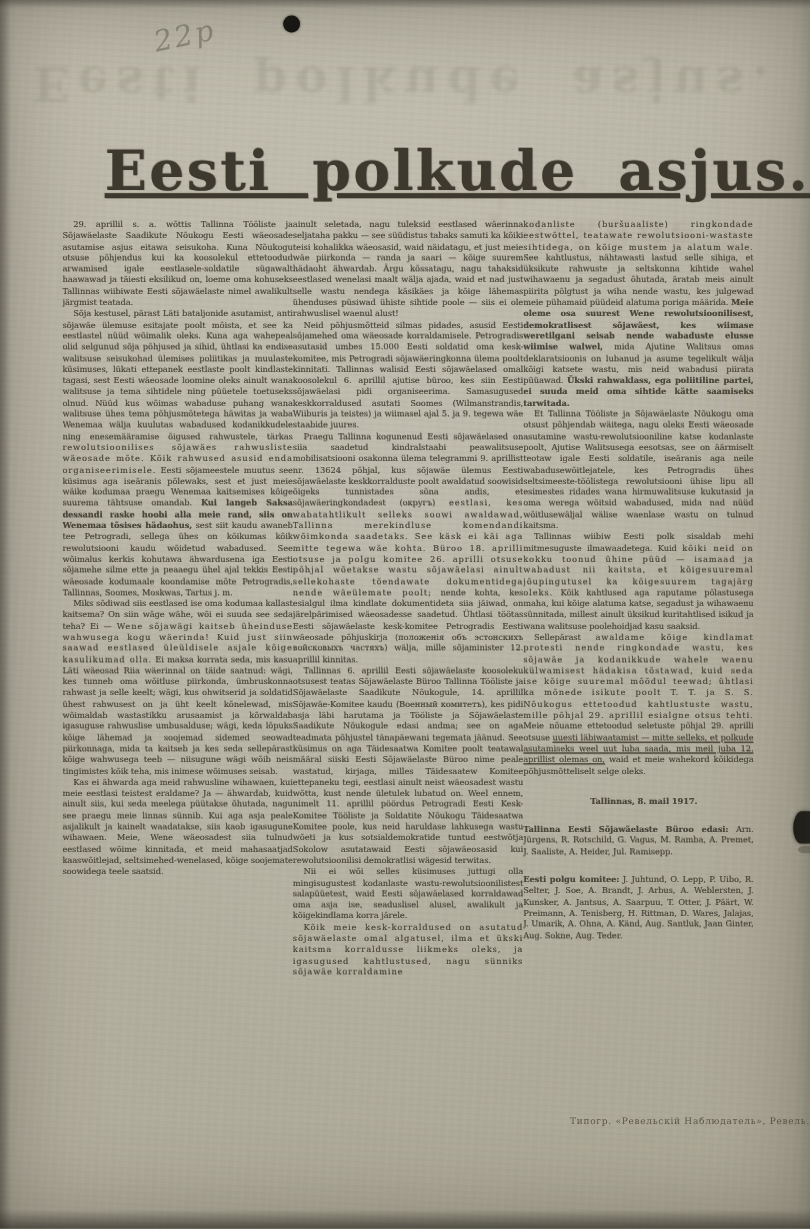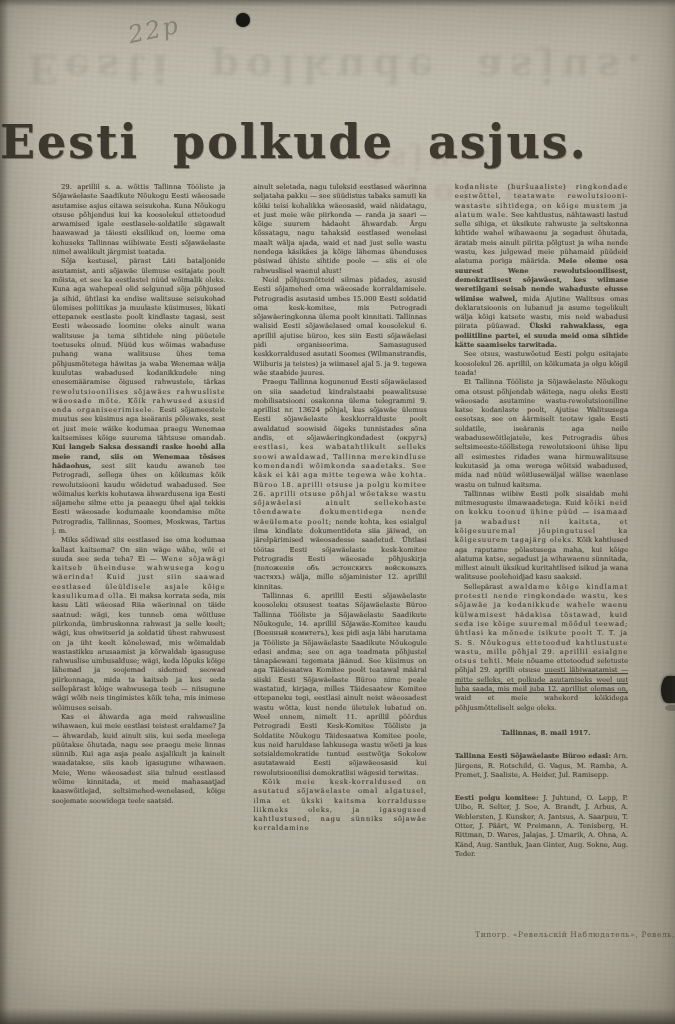--- a/index.html
+++ b/index.html
@@ -26,26 +26,26 @@
   .pencil-note{position:absolute;left:128px;top:16px;font-size:24px;font-style:italic;
     color:#8d8a7d;transform:rotate(-12deg);letter-spacing:2px;}
 
   .ghost-top{position:absolute;top:46px;left:0;width:100%;text-align:center;
     font-weight:bold;font-size:40px;letter-spacing:7px;word-spacing:16px;
     color:rgba(85,80,64,0.12);transform:scaleY(-1);filter:blur(1.5px);pointer-events:none;}
   .ghost-low{position:absolute;top:142px;left:220px;width:420px;text-align:center;
     font-weight:bold;font-size:30px;letter-spacing:6px;
     color:rgba(85,80,64,0.08);transform:scaleY(-1);filter:blur(1.6px);pointer-events:none;}
 
-  .headline{position:absolute;top:84px;left:0;width:100%;text-align:left;
+  .headline{position:absolute;top:84px;left:0;width:100%;text-align:right;
     font-weight:bold;font-size:46px;letter-spacing:2px;word-spacing:16px;
-    color:#3d392e;text-shadow:0.6px 0.6px 0.8px rgba(46,42,32,0.45), -0.3px -0.3px 0.5px rgba(46,42,32,0.25);}
+    color:#3d392e;text-shadow:0.6px 0.6px 0.8px rgba(46,42,32,0.45), -0.3px -0.3px 0.5px rgba(46,42,32,0.25);text-decoration:underline;}
 
   .columns{position:absolute;left:52px;top:183px;width:576px;height:760px;
-    display:flex;gap:28px;}
+    display:flex;gap:0;}
   .col{flex:1 1 0;height:100%;overflow:hidden;}
   .col p{margin:0;font-size:6.8px;line-height:9.3px;text-align:justify;
     color:#4a463a;text-shadow:0.25px 0.25px 0.35px rgba(42,39,30,0.45);}
   .col p.indent{text-indent:9px;}
   .col p .em{letter-spacing:0.8px;}
   .col p .bold{font-weight:bold;}
   .col p .underline{text-decoration:underline;}
   .col p.dateline{margin:16px 0 12px;text-indent:9px;font-weight:bold;text-align:center;}
   .col p.sig{margin:14px 0 0;}
 
@@ -76,25 +76,25 @@
         <p class="indent"><span>29. aprillil s. a. wõttis Tallinna Tööliste ja Sõjawäelaste Saadikute Nõukogu Eesti wäeosade asutamise asjus eitawa seisukoha. Kuna Nõukogu otsuse põhjendus kui ka koosolekul ettetoodud arwamised igale eestlasele-soldatile sügawalt haawawad ja täiesti eksilikud on, loeme oma kohuseks Tallinnas wiibiwate Eesti sõjawäelaste nimel awalikult järgmist teatada.</span></p>
         <p class="indent"><span>Sõja kestusel, pärast Läti bataljonide asutamist, anti sõjawäe ülemuse esitajate poolt mõista, et see ka eestlastel nüüd wõimalik oleks. Kuna aga wahepeal olid selgunud sõja põhjused ja sihid, ühtlasi ka endise walitsuse seisukohad ülemises poliitikas ja muulaste küsimuses, lükati ettepanek eestlaste poolt kindlaste tagasi, sest Eesti wäeosade loomine oleks ainult wana walitsuse ja tema sihtidele ning püüetele toetuseks olnud. Nüüd kus wõimas wabaduse puhang wana walitsuse ühes tema põhjusmõtetega häwitas ja waba Wenemaa wälja kuulutas wabadused kodanikkudele ning enesemääramise õigused rahwustele, tärkas </span><span class="em">rewolutsioonilises sõjawäes rahwusliste wäeosade mõte. Kõik rahwused asusid enda organiseerimisele.</span><span> Eesti sõjameestele muutus see küsimus aga iseäranis põlewaks, sest et just meie wäike kodumaa praegu Wenemaa kaitsemises kõige suurema tähtsuse omandab. </span><span class="bold">Kui langeb Saksa dessandi raske hoobi alla meie rand, siis on Wenemaa tõsises hädaohus,</span><span> sest siit kaudu awaneb tee Petrogradi, sellega ühes on kõikumas kõik rewolutsiooni kaudu wõidetud wabadused. See wõimalus kerkis kohutawa ähwardusena iga Eesti sõjamehe silme ette ja peaaegu ühel ajal tekkis Eesti wäeosade kodumaale koondamise mõte Petrogradis, Tallinnas, Soomes, Moskwas, Tartus j. m.</span></p>
         <p class="indent"><span>Miks sõdiwad siis eestlased ise oma kodumaa kallast kaitsema? On siin wäge wähe, wõi ei suuda see seda teha? Ei — </span><span class="em">Wene sõjawägi kaitseb üheinduse wahwusega kogu wäerinda! Kuid just siin saawad eestlased üleüldisele asjale kõige kasulikumad olla.</span><span> Ei maksa korrata seda, mis kasu Läti wäeosad Riia wäerinnal on täide saatnud: wägi, kes tunneb oma wõitluse piirkonda, ümbruskonna rahwast ja selle keelt; wägi, kus ohwitserid ja soldatid ühest rahwusest on ja üht keelt kõnelewad, mis wõimaldab wastastikku arusaamist ja kõrwaldab igasuguse rahwuslise umbusalduse; wägi, keda lõpuks kõige lähemad ja soojemad sidemed seowad piirkonnaga, mida ta kaitseb ja kes seda sellepärast kõige wahwusega teeb — niisugune wägi wõib neis tingimistes kõik teha, mis inimese wõimuses seisab.</span></p>
         <p class="indent"><span>Kas ei ähwarda aga meid rahwusline wihawaen, kui meie eestlasi teistest eraldame? Ja — ähwardab, kuid ainult siis, kui seda meelega püütakse õhutada, nagu see praegu meie linnas sünnib. Kui aga asja peale asjalikult ja kainelt waadatakse, siis kaob igasugune wihawaen. Meie, Wene wäeosadest siia tulnud eestlased wõime kinnitada, et meid mahasaatjad kaaswõitlejad, seltsimehed-wenelased, kõige soojemate soowidega teele saatsid.</span></p>
       </div>
     <div class="col">
         <p class=""><span>ainult seletada, nagu tuleksid eestlased wäerinna seljataha pakku — see süüdistus tabaks samuti ka kõiki teisi kohalikka wäeosasid, waid näidatagu, et just meie wäe piirkonda — randa ja saari — kõige suurem hädaoht ähwardab. Ärgu kõssatagu, nagu tahaksid eestlased wenelasi maalt wälja ajada, waid et nad just selle wastu nendega käsikäes ja kõige lähemas ühenduses püsiwad ühiste sihtide poole — siis ei ole rahwuslisel waenul alust!</span></p>
         <p class="indent"><span>Neid põhjusmõtteid silmas pidades, asusid Eesti sõjamehed oma wäeosade korraldamisele. Petrogradis asutasid umbes 15.000 Eesti soldatid oma kesk-komitee, mis Petrogradi sõjawäeringkonna ülema poolt kinnitati. Tallinnas walisid Eesti sõjawäelased omal koosolekul 6. aprillil ajutise büroo, kes siin Eesti sõjawäelasi pidi organiseerima. Samasugused keskkorraldused asutati Soomes (Wilmanstrandis, Wiiburis ja teistes) ja wiimasel ajal 5. ja 9. tegewa wäe staabide juures.</span></p>
         <p class="indent"><span>Praegu Tallinna kogunenud Eesti sõjawäelased on siia saadetud kindralstaabi peawalitsuse mobilisatsiooni osakonna ülema telegrammi 9. aprillist nr. 13624 põhjal, kus sõjawäe ülemus Eesti sõjawäelaste keskkorralduste poolt awaldatud soowisid õigeks tunnistades sõna andis, et sõjawäeringkondadest (округъ) </span><span class="em">eestlasi, kes wabatahtlikult selleks soowi awaldawad, Tallinna merekindluse komendandi wõimkonda saadetaks. See käsk ei käi aga mitte tegewa wäe kohta. Büroo 18. aprilli otsuse ja polgu komitee 26. aprilli otsuse põhjal wõetakse wastu sõjawäelasi ainult sellekohaste tõendawate dokumentidega nende wäeülemate poolt;</span><span> nende kohta, kes esialgul ilma kindlate dokumentideta siia jäiwad, on järelpärimised wäeosadesse saadetud. Ühtlasi töötas Eesti sõjawäelaste kesk-komitee Petrogradis Eesti wäeosade põhjuskirja (положенія объ эстонскихъ войсковыхъ частяхъ) wälja, mille sõjaminister 12. aprillil kinnitas.</span></p>
         <p class="indent"><span>Tallinnas 6. aprillil Eesti sõjawäelaste koosoleku otsusest teatas Sõjawäelaste Büroo Tallinna Tööliste ja Sõjawäelaste Saadikute Nõukogule, 14. aprillil Sõjawäe-Komitee kaudu (Военный комитетъ), kes pidi asja läbi harutama ja Tööliste ja Sõjawäelaste Saadikute Nõukogule edasi andma; see on aga teadmata põhjustel tänapäewani tegemata jäänud. See küsimus on aga Täidesaatwa Komitee poolt teatawal määral siiski Eesti Sõjawäelaste Büroo nime peale wastatud, kirjaga, milles Täidesaatew Komitee ettepaneku tegi, eestlasi ainult neist wäeosadest wastu wõtta, kust nende ületulek lubatud on. Weel ennem, nimelt 11. aprillil pöördus Petrogradi Eesti Kesk-Komitee Tööliste ja Soldatite Nõukogu Täidesaatwa Komitee poole, kus neid haruldase lahkusega wastu wõeti ja kus sotsialdemokratide tuntud eestwõtja Sokolow asutatawaid Eesti sõjawäeosasid kui rewolutsioonilisi demokratlisi wägesid terwitas.</span></p>
+        <p class="indent"><span>Nii ei wõi selles küsimuses juttugi olla mingisugustest kodanlaste wastu-rewolutsioonilistest salapüüetest, waid Eesti sõjawäelased korraldawad oma asja ise, seaduslisel alusel, awalikult ja kõigekindlama korra järele.</span></p>
         <p class="indent"><span class="em">Kõik meie kesk-korraldused on asutatud sõjawäelaste omal algatusel, ilma et ükski kaitsma korraldusse liikmeks oleks, ja igasugused kahtlustused, nagu sünniks sõjawäe korraldamine</span></p>
       </div>
     <div class="col">
         <p class=""><span class="em">kodanliste (buršuaaliste) ringkondade eestwõttel, teatawate rewolutsiooni-wastaste sihtidega, on kõige mustem ja alatum wale.</span><span> See kahtlustus, nähtawasti lastud selle sihiga, et üksikute rahwuste ja seltskonna kihtide wahel wihawaenu ja segadust õhutada, äratab meis ainult piirita põlgtust ja wiha nende wastu, kes julgewad meie pühamaid püüdeid alatuma poriga määrida. </span><span class="bold">Meie oleme osa suurest Wene rewolutsioonilisest, demokratlisest sõjawäest, kes wiimase weretilgani seisab nende wabaduste elusse wiimise walwel,</span><span> mida Ajutine Walitsus omas deklaratsioonis on lubanud ja asume tegelikult wälja kõigi katsete wastu, mis neid wabadusi piirata püüawad. </span><span class="bold">Ükski rahwaklass, ega poliitiline partei, ei suuda meid oma sihtide kätte saamiseks tarwitada.</span></p>
-        <p class="indent"><span>See otsus, wastuwõetud Eesti polgu esitajate koosolekul 26. aprillil, on kõikumata ja olgu kõigil teada!</span></p>
         <p class="indent"><span>Et Tallinna Tööliste ja Sõjawäelaste Nõukogu oma otsust põhjendab wäitega, nagu oleks Eesti wäeosade asutamine wastu-rewolutsiooniline katse kodanlaste poolt, Ajutise Walitsusega eesotsas, see on äärmiselt teotaw igale Eesti soldatile, iseäranis aga neile wabadusewõitlejatele, kes Petrogradis ühes seltsimeeste-töölistega rewolutsiooni ühise lipu all esimestes ridades wana hirmuwalitsuse kukutasid ja oma werega wõitsid wabadused, mida nad nüüd wõitlusewäljal wälise waenlase wastu on tulnud kaitsma.</span></p>
         <p class="indent"><span>Tallinnas wiibiw Eesti polk sisaldab mehi mitmesuguste ilmawaadetega. Kuid </span><span class="em">kõiki neid on kokku toonud ühine püüd — isamaad ja wabadust nii kaitsta, et kõigesuuremal jõupingutusel ka kõigesuurem tagajärg oleks.</span><span> Kõik kahtlused aga raputame põlastusega maha, kui kõige alatuma katse, segadust ja wihawaenu sünnitada, millest ainult üksikud kuritahtlised isikud ja wana walitsuse poolehoidjad kasu saaksid.</span></p>
         <p class="indent"><span>Sellepärast </span><span class="em">awaldame kõige kindlamat protesti nende ringkondade wastu, kes sõjawäe ja kodanikkude wahele waenu külwamisest hädakisa tõstawad, kuid seda ise kõige suuremal mõõdul teewad; ühtlasi ka mõnede isikute poolt T. T. ja S. S. Nõukogus ettetoodud kahtlustuste wastu, mille põhjal 29. aprillil esialgne otsus tehti.</span><span> Meie nõuame ettetoodud seletuste põhjal 29. aprilli otsuse </span><span class="underline">uuesti läbiwaatamist — mitte selleks, et polkude asutamiseks weel uut luba saada, mis meil juba 12. aprillist olemas on,</span><span> waid et meie wahekord kõikidega põhjusmõtteliselt selge oleks.</span></p>
         <p class="dateline"><span>Tallinnas, 8. mail 1917.</span></p>
         <p class="sig"><span class="bold">Tallinna Eesti Sõjawäelaste Büroo edasi:</span><span> Arn. Jürgens, R. Rotschild, G. Vagus, M. Ramba, A. Premet, J. Saaliste, A. Heider, Jul. Ramisepp.</span></p>
         <p class="sig"><span class="bold">Eesti polgu komitee:</span><span> J. Juhtund, O. Lepp, P. Uibo, R. Selter, J. Soe, A. Brandt, J. Arbus, A. Weblersten, J. Kunsker, A. Jantsus, A. Saarpuu, T. Otter, J. Päärt, W. Preimann, A. Tenisberg, H. Rittman, D. Wares, Jalajas, J. Umarik, A. Ohna, A. Känd, Aug. Santluk, Jaan Ginter, Aug. Sokne, Aug. Teder.</span></p>
       </div>
   </div>
 
   <div class="imprint">Типогр. «Ревельскій Наблюдатель», Ревель.</div>

